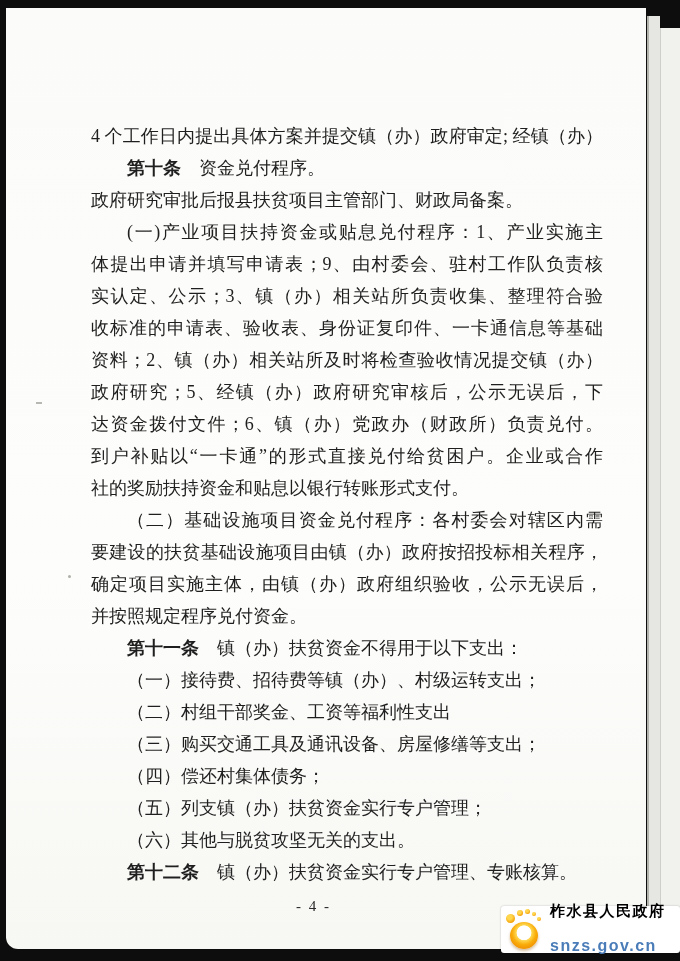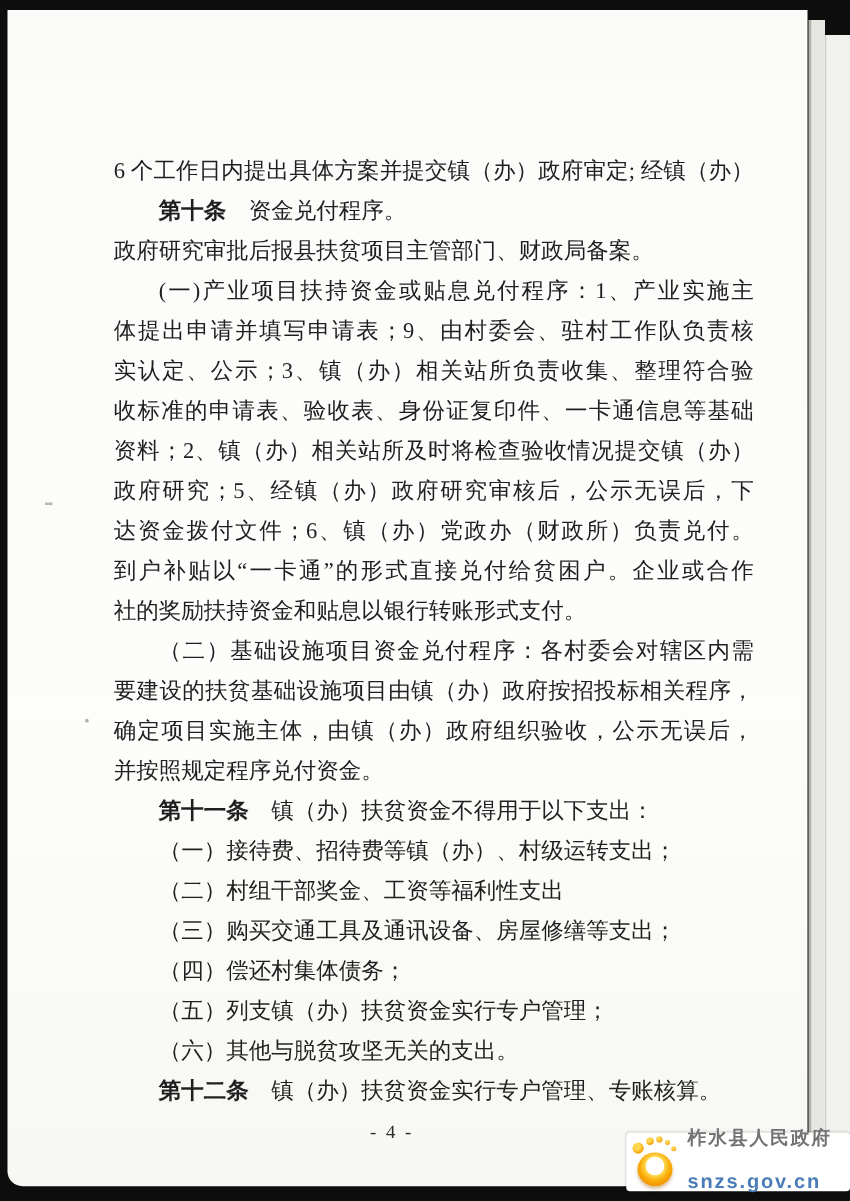--- a/index.html
+++ b/index.html
@@ -52,21 +52,21 @@
 </style>
 </head>
 <body>
 
 <div id="canvas">
   <div class="page">
     <div class="speck1"></div>
     <div class="speck2"></div>
 
     <div class="textblock">
-      <div class="line j">6 个工作日内提出具体方案并提交镇（办）政府审定; 经镇（办）</div>
+      <div class="line j">4 个工作日内提出具体方案并提交镇（办）政府审定; 经镇（办）</div>
       <div class="line indent"><span class="art">第十条</span><span>　资金兑付程序。</span></div>
       <div class="line">政府研究审批后报县扶贫项目主管部门、财政局备案。</div>
       <div class="line j indent">(一)产业项目扶持资金或贴息兑付程序：1、产业实施主</div>
       <div class="line j">体提出申请并填写申请表；9、由村委会、驻村工作队负责核</div>
       <div class="line j">实认定、公示；3、镇（办）相关站所负责收集、整理符合验</div>
       <div class="line j">收标准的申请表、验收表、身份证复印件、一卡通信息等基础</div>
       <div class="line j">资料；2、镇（办）相关站所及时将检查验收情况提交镇（办）</div>
       <div class="line j">政府研究；5、经镇（办）政府研究审核后，公示无误后，下</div>
       <div class="line j">达资金拨付文件；6、镇（办）党政办（财政所）负责兑付。</div>
       <div class="line j">到户补贴以“一卡通”的形式直接兑付给贫困户。企业或合作</div>
@@ -94,17 +94,17 @@
   <div class="watermark">
     <div class="wm-logo">
       <div class="toe toe1"></div>
       <div class="toe toe2"></div>
       <div class="toe toe3"></div>
       <div class="toe toe4"></div>
       <div class="toe toe5"></div>
       <div class="wm-ring"></div>
     </div>
     <div class="wm-text">
-      <span class="wm-name" style="color: #737373;">柞水县人民政府</span>
+      <span class="wm-name" style="color: #000000;">柞水县人民政府</span>
       <span class="wm-url" style="color: rgb(74, 124, 184); margin-top: 17px;">snzs.gov.cn</span>
     </div>
   </div>
 </div>
 
 </body></html>

